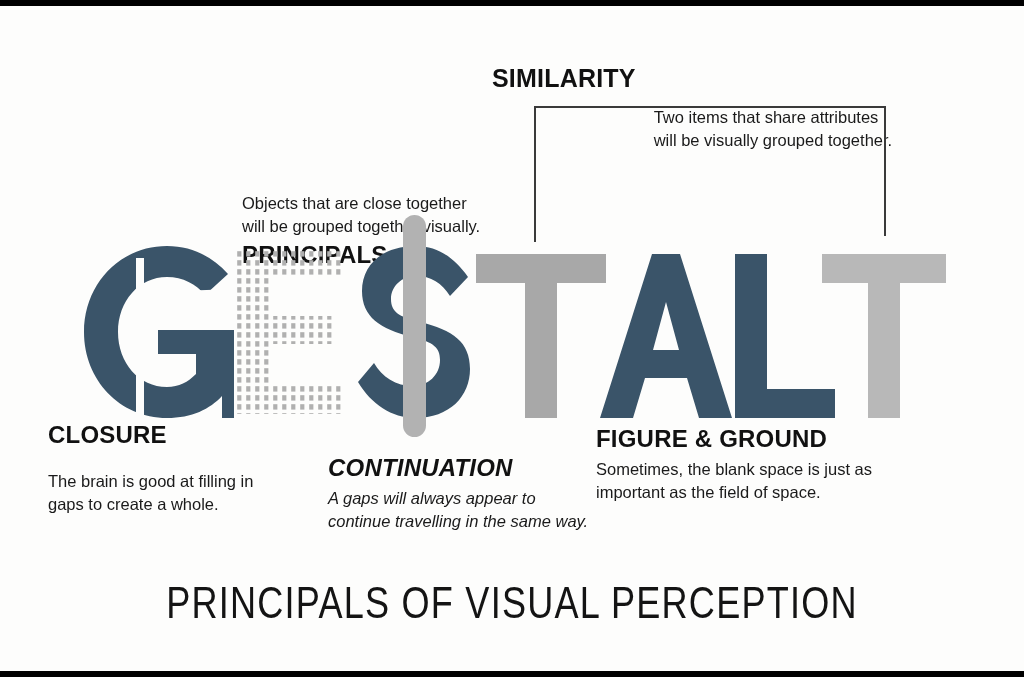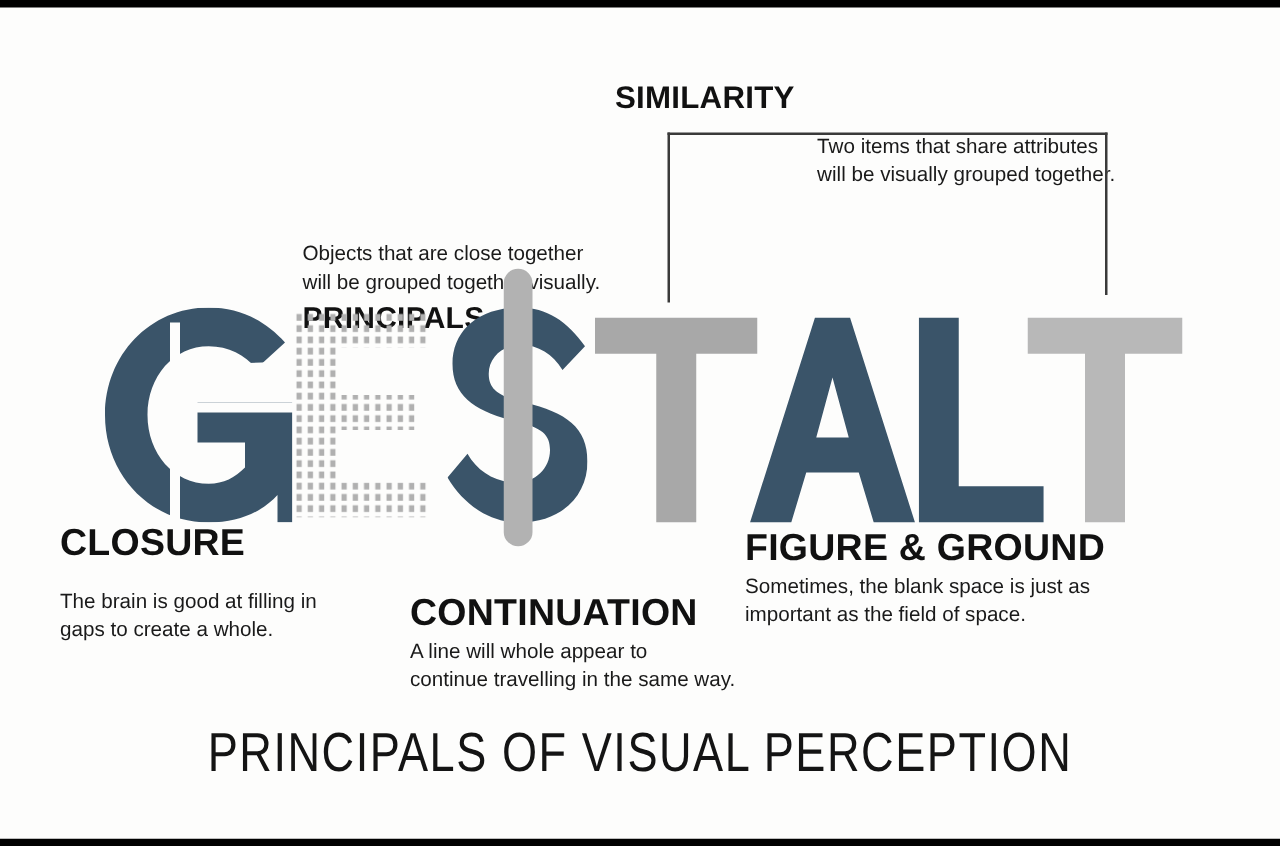--- a/index.html
+++ b/index.html
@@ -15,21 +15,21 @@
   .edge-bottom{bottom:0;}
 
   .stage{position:absolute;left:0;top:0;width:1024px;height:677px;}
 
   
   .ann{position:absolute;}
   .ann .title-row{display:flex;align-items:center;}
   .ann .bar{width:3px;background:#111;margin-right:7px;flex:0 0 3px;}
   .ann .title{
     font-weight:bold;
-    font-size:30px;
+    font-size:24px;
     letter-spacing:.2px;
     color:#111;
     line-height:28px;
     white-space:nowrap;
   }
   .ann .desc{
     font-size:16.5px;
     color:#1a1a1a;
     line-height:22.5px;
     white-space:pre-line;
@@ -45,21 +45,21 @@
   
   #ann-proximity{left:232px;top:146px;text-align:left;}
   #ann-proximity .desc{margin-bottom:4px;padding-left:10px;}
   #ann-proximity .title{font-size:24px;}
 
   
   #ann-closure{left:38px;top:421px;}
   #ann-closure .desc{margin-top:21px;padding-left:10px;}
 
   
-  #ann-continuation{left:318px;top:477px;}
+  #ann-continuation{left:318px;top:454px;font-style:italic;}
   #ann-continuation .desc{margin-top:5px;padding-left:10px;}
 
   
   #ann-figure{left:586px;top:425px;}
   #ann-figure .desc{margin-top:5px;padding-left:10px;}
 
   
   #bracket{position:absolute;left:534px;top:106px;width:352px;height:136px;}
   #bracket .b-top{position:absolute;left:0;top:0;width:352px;height:1.6px;background:#3a3a3a;}
   #bracket .b-left{position:absolute;left:0;top:0;width:1.6px;height:136px;background:#3a3a3a;}
@@ -206,21 +206,21 @@
     </div>
     <div class="desc">The brain is good at filling in
 gaps to create a whole.</div>
   </div>
 
   <div class="ann" id="ann-continuation">
     <div class="title-row">
       <div class="bar"></div>
       <div class="title">CONTINUATION</div>
     </div>
-    <div class="desc">A line will whole appear to
+    <div class="desc">A gaps will always appear to
 continue travelling in the same way.</div>
   </div>
 
   <div class="ann" id="ann-figure">
     <div class="title-row">
       <div class="bar"></div>
       <div class="title">FIGURE &amp; GROUND</div>
     </div>
     <div class="desc">Sometimes, the blank space is just as
 important as the field of space.</div>

